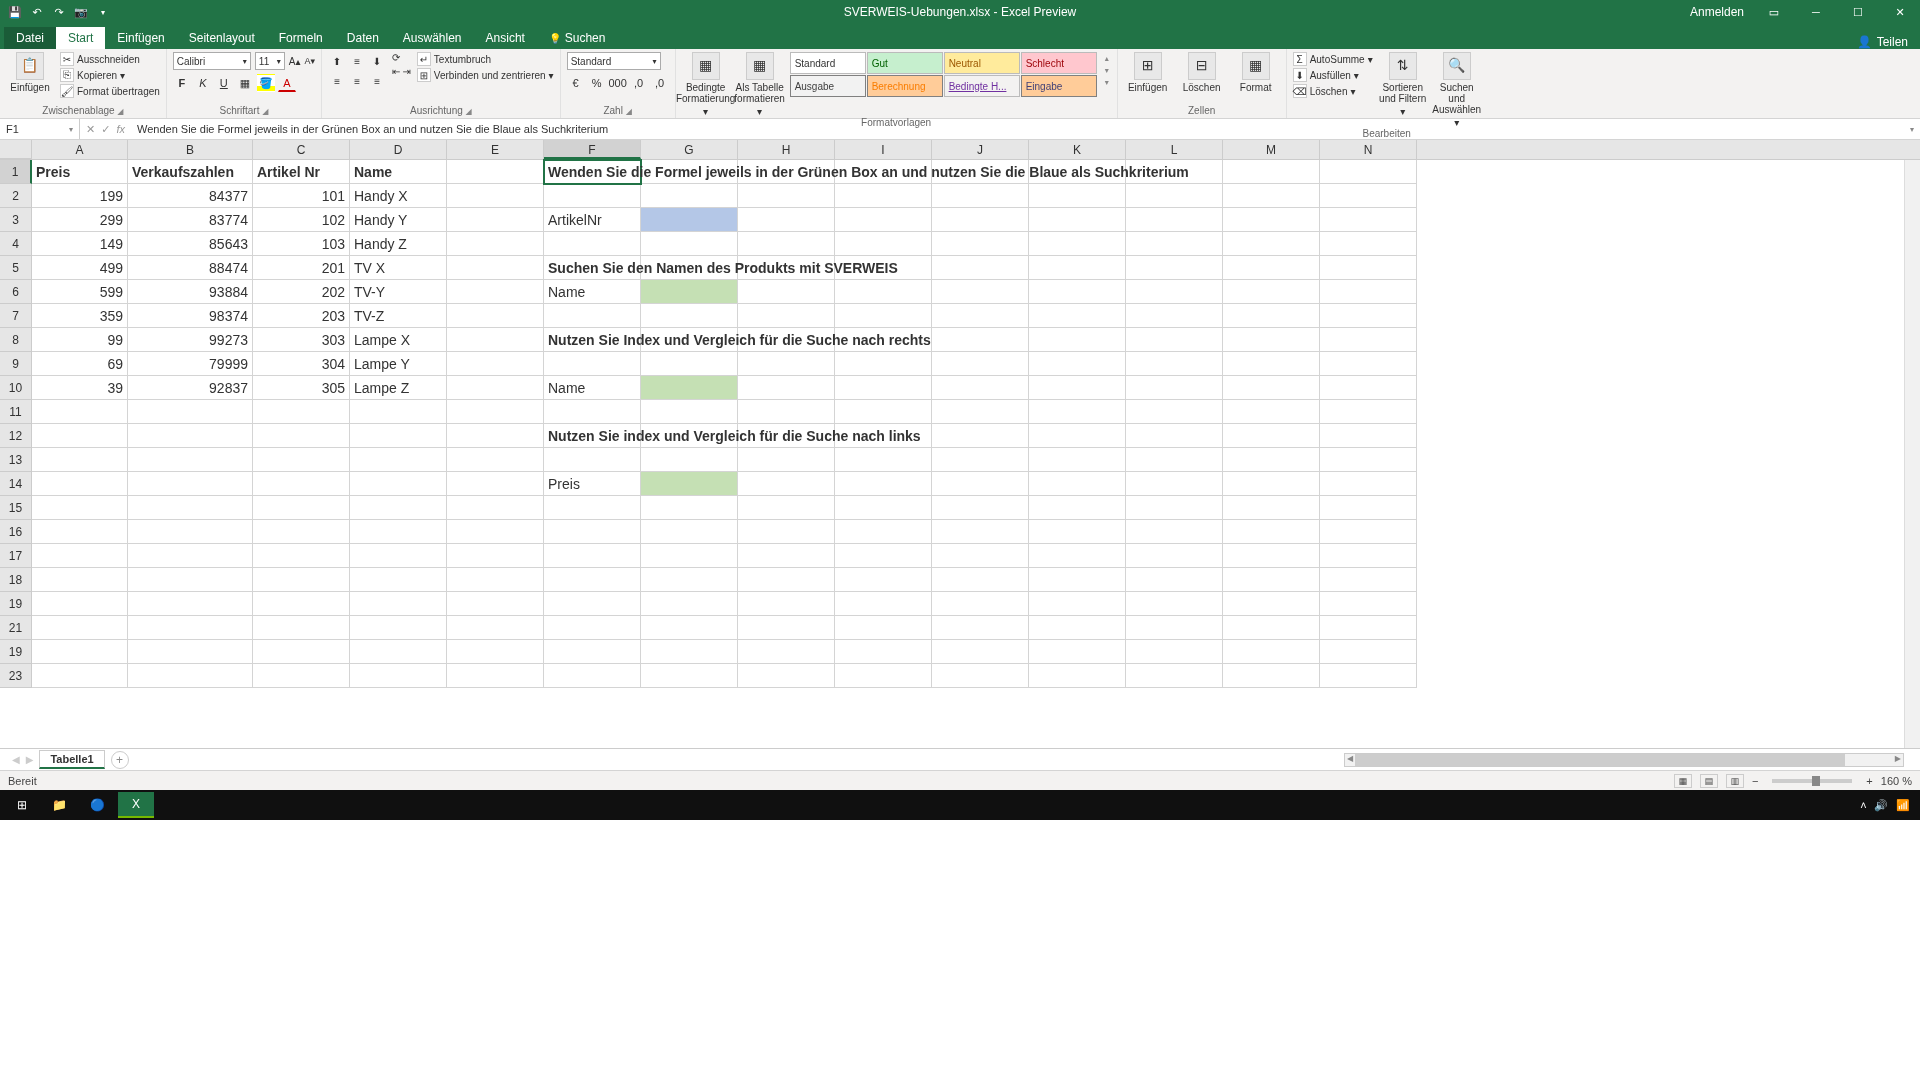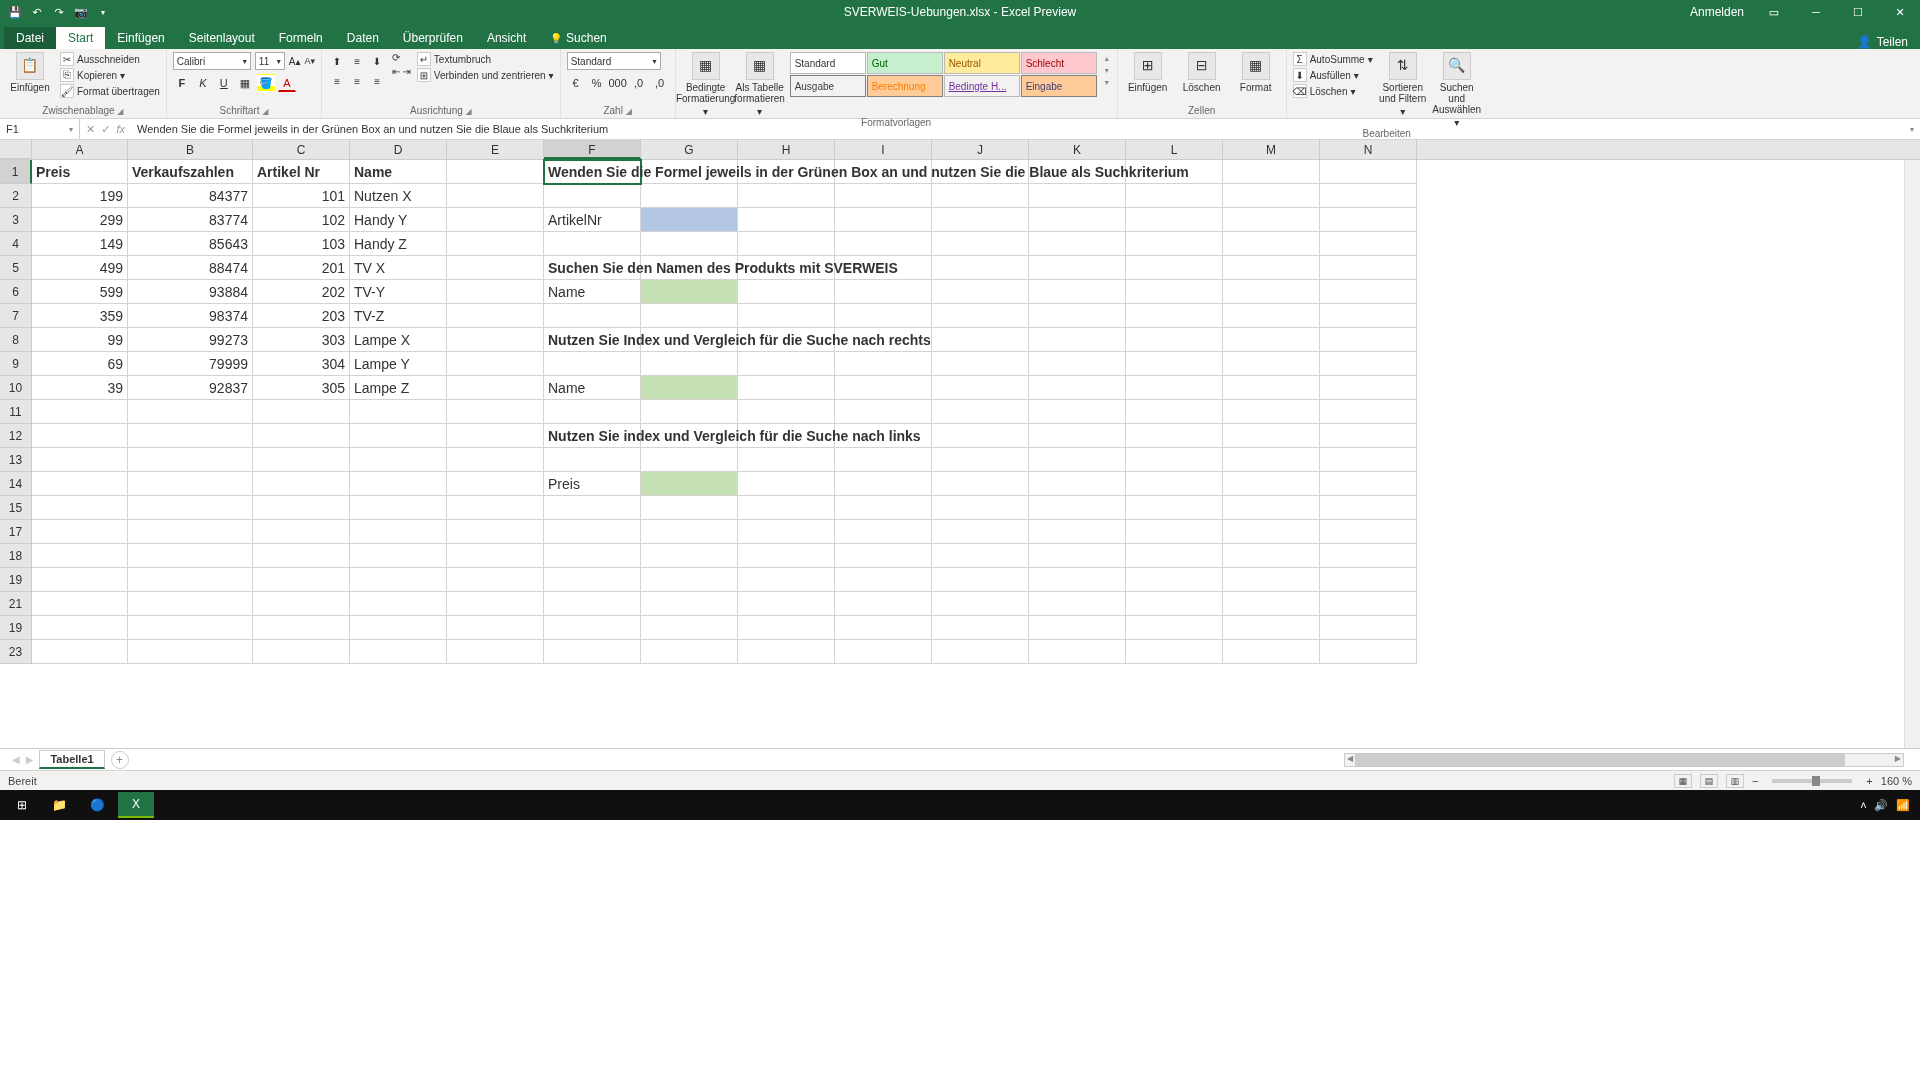--- a/index.html
+++ b/index.html
@@ -101,21 +101,21 @@
   </div>
 </div>
 
 <div class="ribbon-tabs">
   <div class="ribbon-tab datei">Datei</div>
   <div class="ribbon-tab active">Start</div>
   <div class="ribbon-tab">Einfügen</div>
   <div class="ribbon-tab">Seitenlayout</div>
   <div class="ribbon-tab">Formeln</div>
   <div class="ribbon-tab">Daten</div>
-  <div class="ribbon-tab">Überprüfen</div>
+  <div class="ribbon-tab">Auswählen</div>
   <div class="ribbon-tab">Ansicht</div>
   <div class="ribbon-tab"><span style="font-size:10px">💡</span> <span>Suchen</span></div>
   <div class="ribbon-share">
       <span>👤</span>
       <span>Teilen</span>
     </div>
 </div>
 
 <div class="ribbon">
   <div class="ribbon-group">
@@ -330,21 +330,21 @@
         <div class="cell num" style="width: 96px;">
           <span>199</span>
         </div>
         <div class="cell num" style="width: 125px;">
           <span>84377</span>
         </div>
         <div class="cell num" style="width: 97px;">
           <span>101</span>
         </div>
         <div class="cell" style="width: 97px;">
-          <span>Nutzen X</span>
+          <span>Handy X</span>
         </div>
         <div class="cell" style="width: 97px;"></div>
         <div class="cell" style="width: 97px;"></div>
         <div class="cell" style="width: 97px;"></div>
         <div class="cell" style="width: 97px;"></div>
         <div class="cell" style="width: 97px;"></div>
         <div class="cell" style="width: 97px;"></div>
         <div class="cell" style="width: 97px;"></div>
         <div class="cell" style="width: 97px;"></div>
         <div class="cell" style="width: 97px;"></div>
@@ -627,20 +627,37 @@
         <div class="cell" style="width: 97px;"></div>
         <div class="cell" style="width: 97px;"></div>
         <div class="cell" style="width: 97px;"></div>
         <div class="cell" style="width: 97px;"></div>
         <div class="cell" style="width: 97px;"></div>
         <div class="cell" style="width: 97px;"></div>
         <div class="cell" style="width: 97px;"></div>
       </div>
       <div class="row">
         <div class="rowh">15</div>
+        <div class="cell" style="width: 96px;"></div>
+        <div class="cell" style="width: 125px;"></div>
+        <div class="cell" style="width: 97px;"></div>
+        <div class="cell" style="width: 97px;"></div>
+        <div class="cell" style="width: 97px;"></div>
+        <div class="cell" style="width: 97px;"></div>
+        <div class="cell" style="width: 97px;"></div>
+        <div class="cell" style="width: 97px;"></div>
+        <div class="cell" style="width: 97px;"></div>
+        <div class="cell" style="width: 97px;"></div>
+        <div class="cell" style="width: 97px;"></div>
+        <div class="cell" style="width: 97px;"></div>
+        <div class="cell" style="width: 97px;"></div>
+        <div class="cell" style="width: 97px;"></div>
+      </div>
+      <div class="row">
+        <div class="rowh">16</div>
         <div class="cell" style="width: 96px;"></div>
         <div class="cell" style="width: 125px;"></div>
         <div class="cell" style="width: 97px;"></div>
         <div class="cell" style="width: 97px;"></div>
         <div class="cell" style="width: 97px;"></div>
         <div class="cell" style="width: 97px;"></div>
         <div class="cell" style="width: 97px;"></div>
         <div class="cell" style="width: 97px;"></div>
         <div class="cell" style="width: 97px;"></div>
         <div class="cell" style="width: 97px;"></div>

